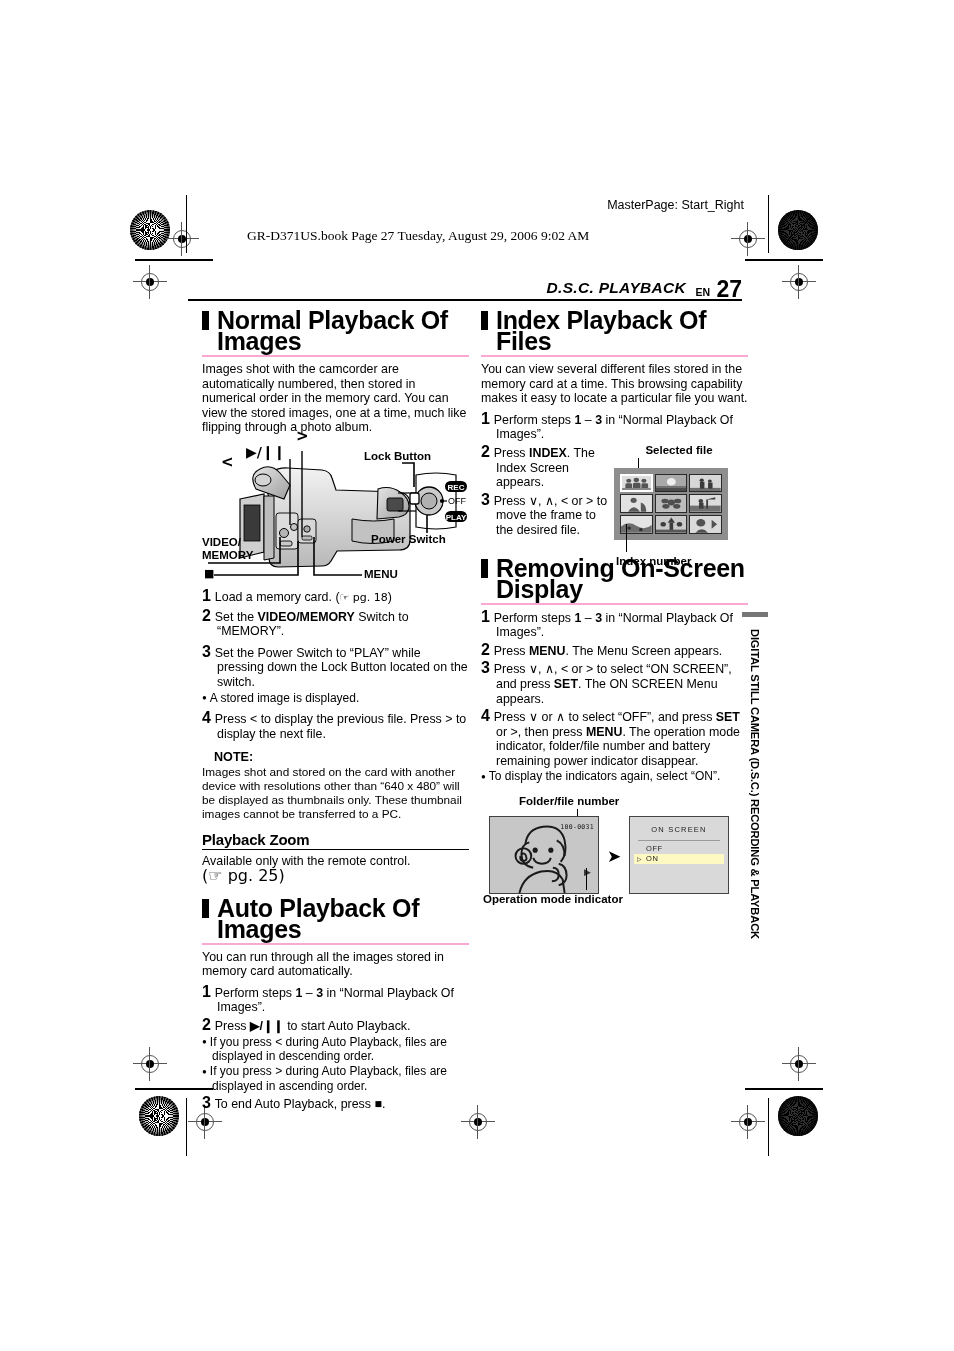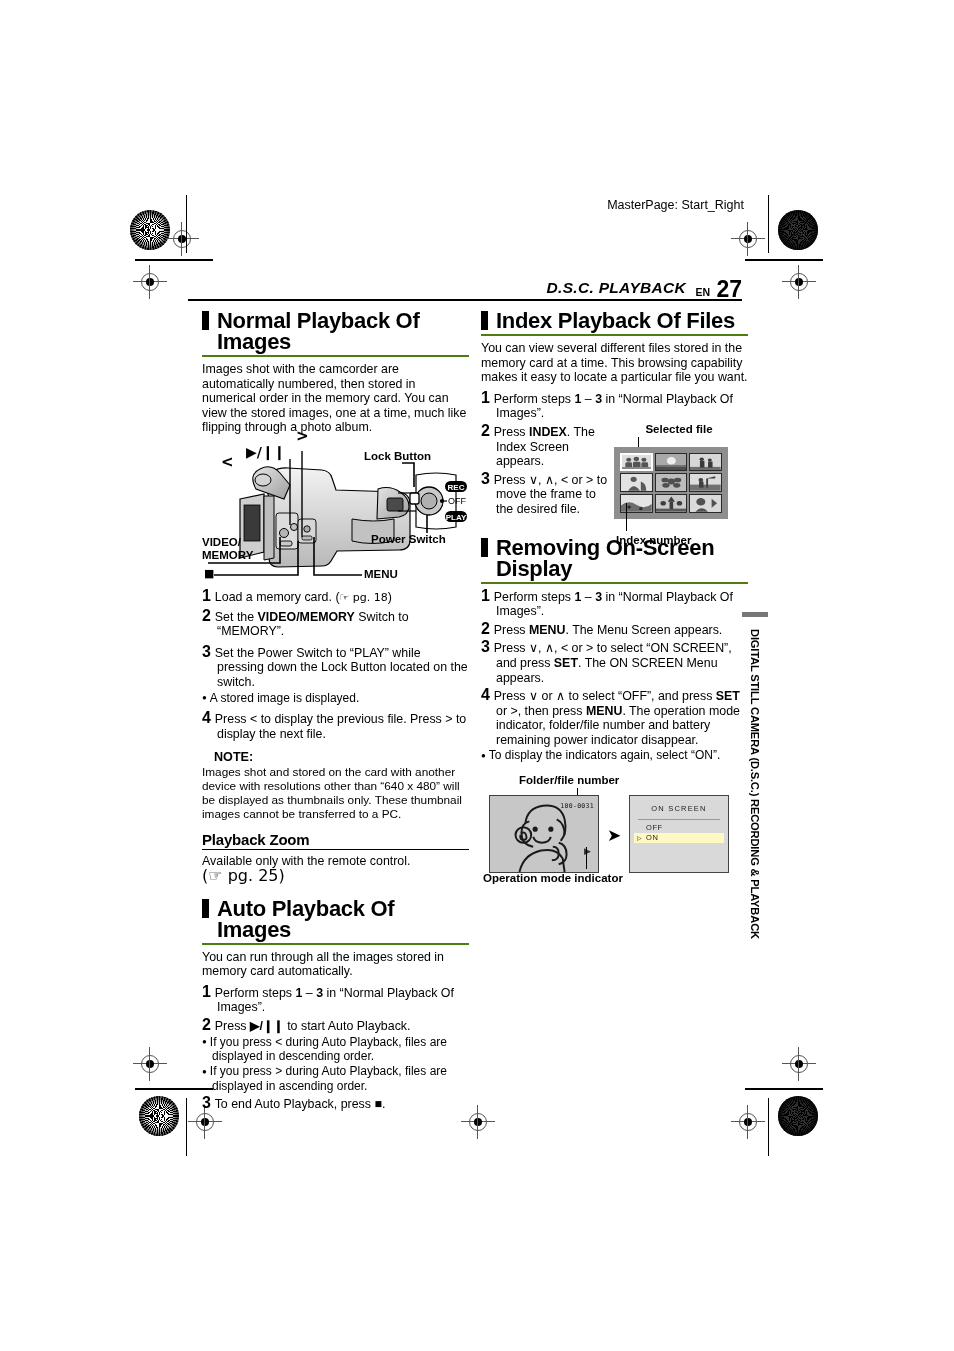--- a/index.html
+++ b/index.html
@@ -127,22 +127,22 @@
     line-height: 14.6px;
   }
   .col.left  { left: 202px; }
   .col.right { left: 481px; }
 
   
   .h1 {
     position: relative;
     margin: 0 0 5px 0;
     padding: 0 0 3px 15px;
-    border-bottom: 2px solid #4d7c0f;
-    font-size: 22px;
+    border-bottom: 2px solid #f9a8d4;
+    font-size: 25px;
     font-weight: bold;
     letter-spacing: -0.3px;
     line-height: 21px;
   }
   .h1::before {
     content: "";
     position: absolute;
     left: 0; top: 1px;
     width: 7px; height: 19px;
     background: #000;
@@ -368,20 +368,21 @@
   <div class="reg-target" style="left:731px; top:1105px;">
       <i></i>
     </div>
   <div class="crop-line" style="left:768px; top:1098px; width:1px; height:58px;"></div>
 
   <div class="reg-target" style="left:461px; top:1105px;">
       <i></i>
     </div>
 
   <div class="masterpage">MasterPage: Start_Right</div>
+  <div class="bookline">GR-D371US.book  Page 27  Tuesday, August 29, 2006  9:02 AM</div>
 
   <div class="runhead">
     <div class="rule"></div>
     <div class="chapter">D.S.C. PLAYBACK</div>
     <div class="en">EN</div>
     <div class="pageno">27</div>
   </div>
 
   <div class="sidetab">
     <div class="bar"></div>

